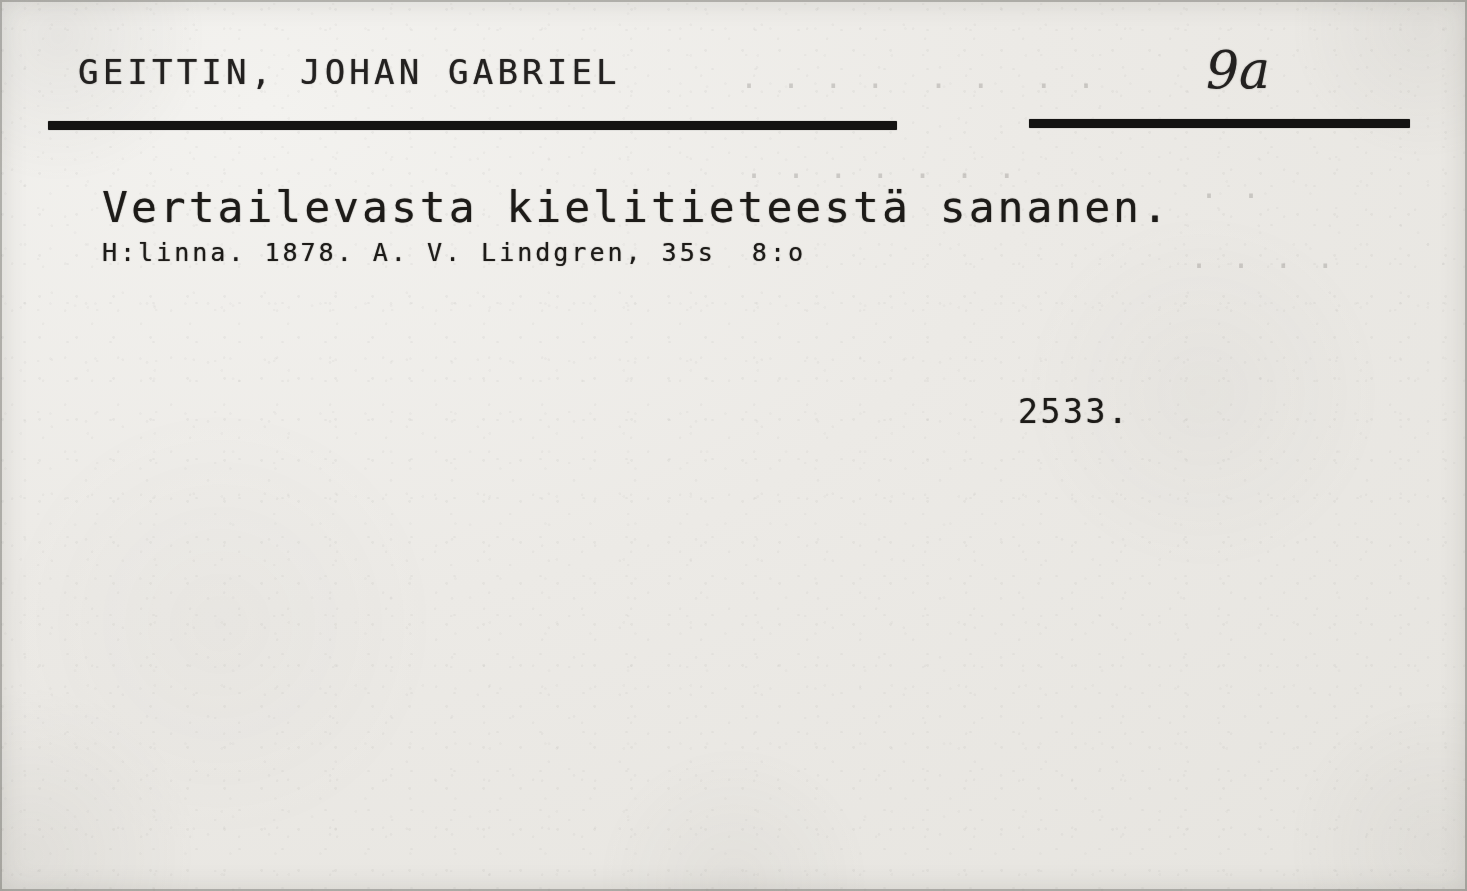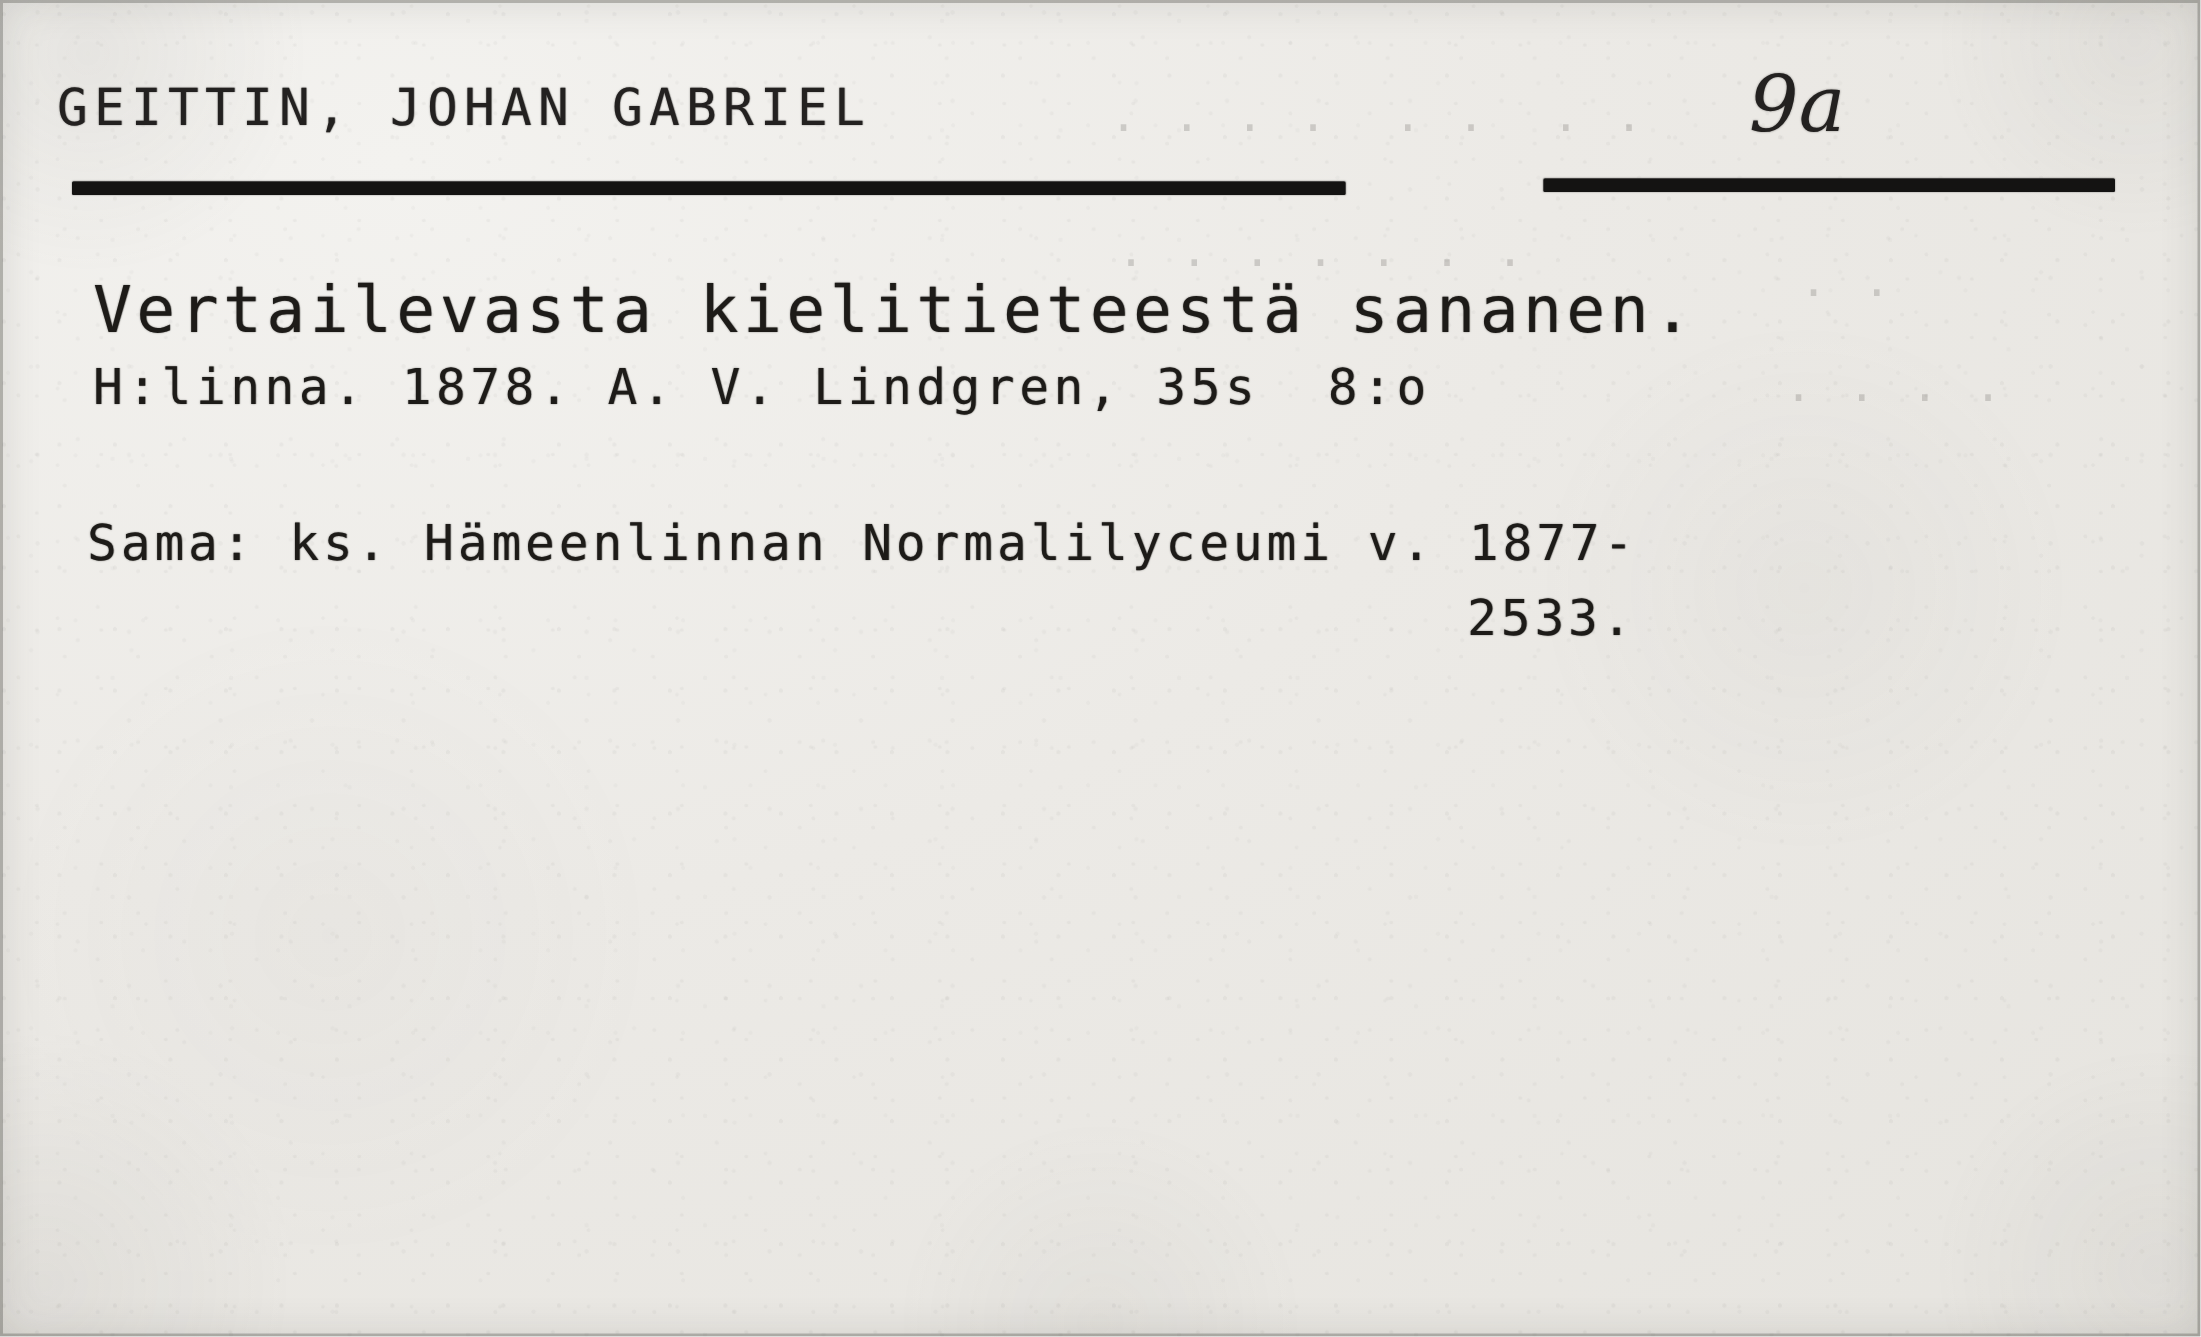--- a/index.html
+++ b/index.html
@@ -71,20 +71,21 @@
   }
 
   
   .ink {
     position: absolute;
     color: #1d1b18;
     white-space: pre;
     font-family: "DejaVu Sans Mono", monospace;
     letter-spacing: 1px;
     text-shadow: 0 0 1.2px rgba(30,28,24,.55), 0.5px 0.4px 0 rgba(40,38,34,.25);
+    margin-left: 40px;
   }
 
   #heading {
     left: 38px;
     top: 52px;
     font-size: 34px;
     letter-spacing: 4.2px;
     color: #232120;
   }
 
@@ -112,21 +113,21 @@
 
   #line-title {
     left: 62px;
     top: 182px;
     font-size: 43px;
     letter-spacing: 3.0px;
   }
   #line-imprint {
     left: 62px;
     top: 238px;
-    font-size: 33px;
+    font-size: 25px;
     letter-spacing: 3.0px;
   }
   #line-note {
     left: 58px;
     top: 342px;
     font-size: 33px;
     letter-spacing: 2.6px;
   }
   #line-note2 {
     left: 978px;
@@ -165,17 +166,16 @@
 
   <div class="ink" id="heading">GEITTIN, JOHAN GABRIEL</div>
   <div class="ink" id="shelfmark">9a</div>
 
   <div class="rule" id="rule-left"></div>
   <div class="rule" id="rule-right"></div>
 
   <div class="ink" id="line-title">Vertailevasta kielitieteestä sananen.</div>
   <div class="ink" id="line-imprint">H:linna. 1878. A. V. Lindgren, 35s  8:o</div>
 
-  <div class="ink" id="line-note">Sama: ks. Hämeenlinnan Normalilyceumi v. 1877-</div>
   <div class="ink" id="line-note2">2533.</div>
 
   <div class="edge"></div>
 </div>
 
 </body></html>

